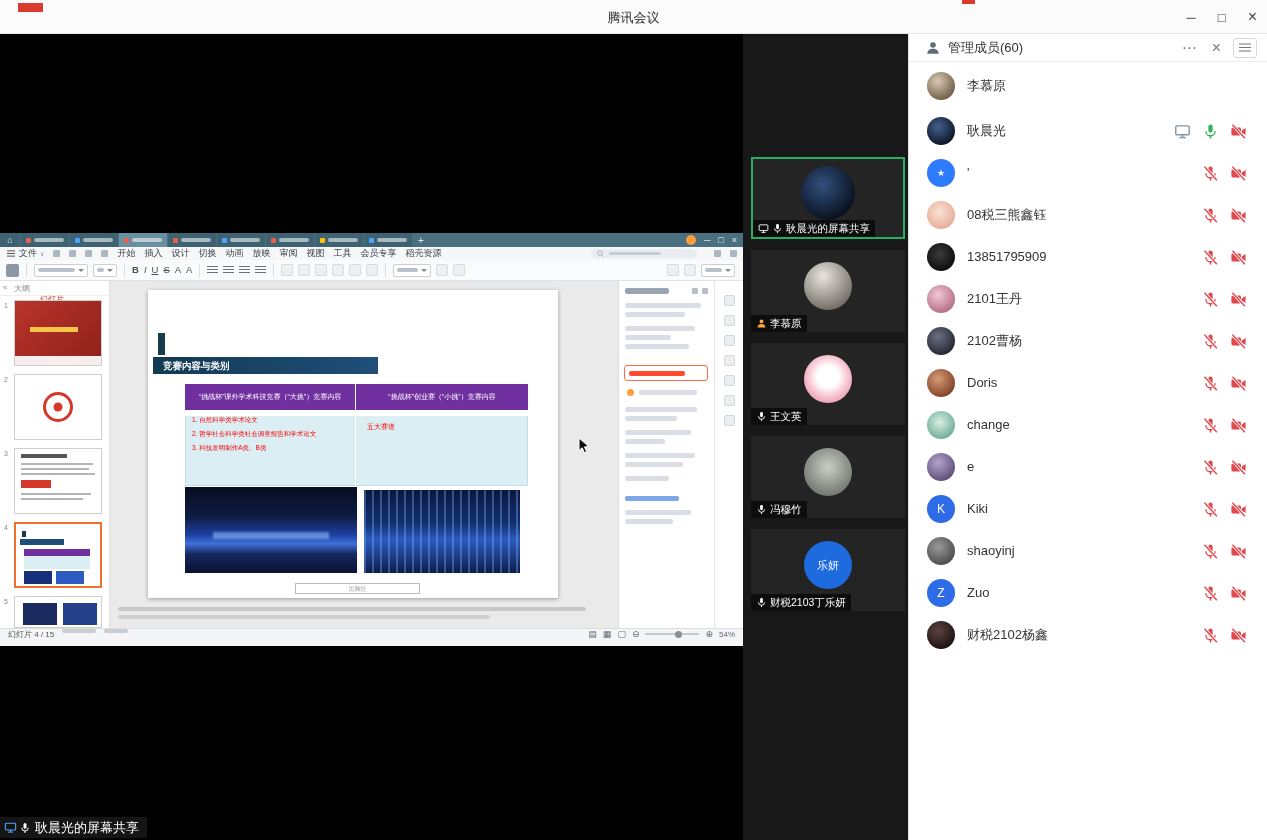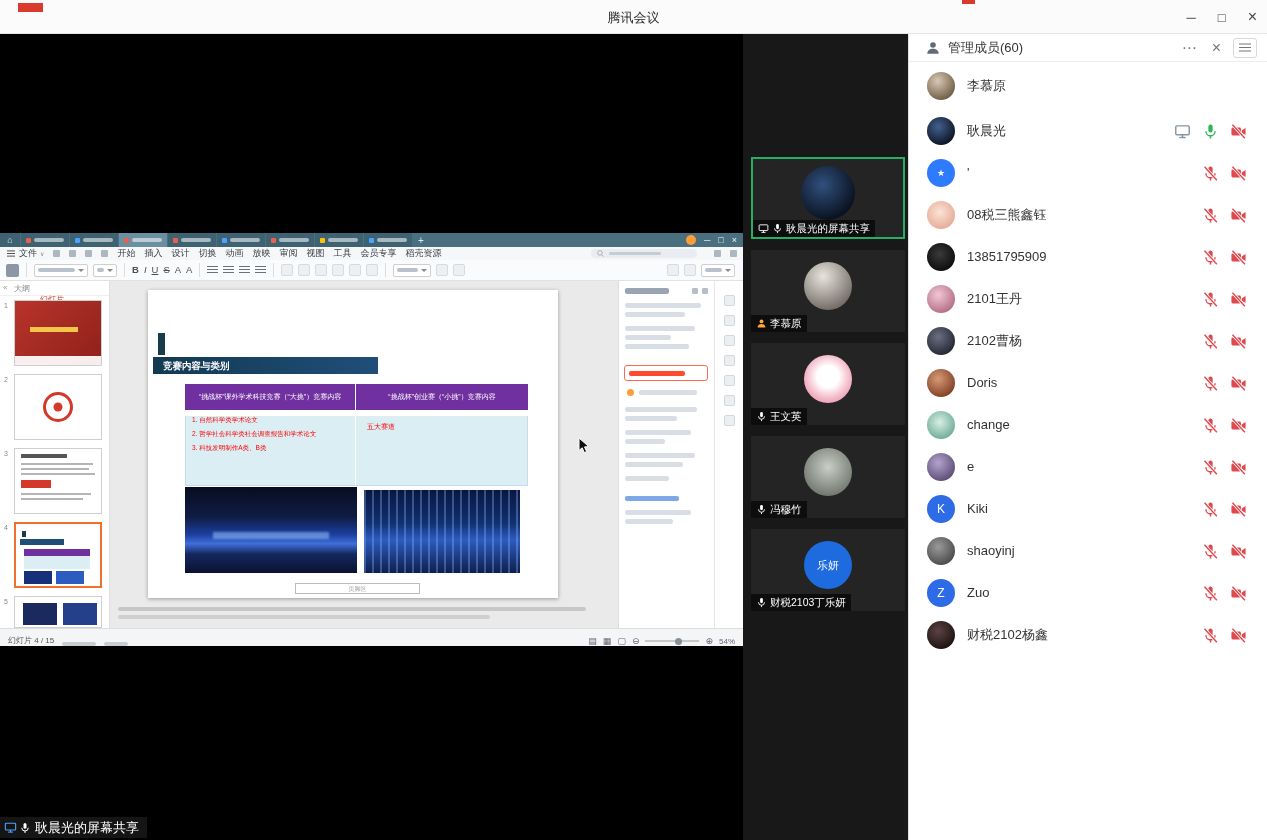--- a/index.html
+++ b/index.html
@@ -77,21 +77,21 @@
               font-size:6px;color:#999;text-align:center;line-height:11px;box-sizing:border-box;}
   .cursor{position:absolute;left:468px;top:156px;}
   .pane{position:absolute;left:618px;top:0;width:96px;height:347px;background:#fff;border-left:1px solid #ddd;box-sizing:border-box;}
   .pb{position:absolute;background:#d9dee4;border-radius:2px;}
   .pane-alert{position:absolute;left:5px;top:84px;width:84px;height:16px;border:1px solid #ff6a4d;border-radius:3px;
               display:flex;align-items:center;padding:0 4px;box-sizing:border-box;background:#fff;}
   .pane-sq{position:absolute;width:6px;height:6px;background:#b8bec6;border-radius:1px;}
   .strip{position:absolute;left:714px;top:0;width:29px;height:347px;background:#fff;border-left:1px solid #e5e5e5;box-sizing:border-box;}
   .strip .si{position:absolute;left:9px;width:11px;height:11px;background:#eceff2;border:1px solid #d5d8db;border-radius:2px;box-sizing:border-box;}
   .statusbar{position:absolute;left:0;top:395px;width:743px;height:18px;background:#f4f5f6;border-top:1px solid #ddd;box-sizing:border-box;
-             display:flex;align-items:flex-end;gap:8px;padding:0 8px;color:#555;}
+             display:flex;align-items:flex-start;gap:8px;padding:0 8px;color:#555;}
   .statusbar .txt{font-size:8px;}
   .sbar{display:inline-block;height:4px;background:#c8cdd2;border-radius:2px;}
   .sb-right{margin-left:auto;display:flex;align-items:center;gap:6px;font-size:9px;color:#667;}
   .zslider{position:relative;width:54px;height:2px;background:#c8c8c8;}
   .zslider .knob{position:absolute;left:55%;top:-2.5px;width:7px;height:7px;border-radius:50%;background:#8a8f95;}
   
   .thumb-col{position:absolute;left:743px;top:34px;width:165px;height:806px;background:#181818;padding-top:123px;box-sizing:border-box;}
   .thumb{position:relative;width:154px;height:82px;background:#242424;margin:0 0 11px 8px;box-sizing:border-box;overflow:hidden;}
   .thumb.sel{border:2px solid #27ae60;}
   .tav{position:absolute;left:50%;top:44%;transform:translate(-50%,-50%);border-radius:50%;display:flex;align-items:center;justify-content:center;color:#fff;}

